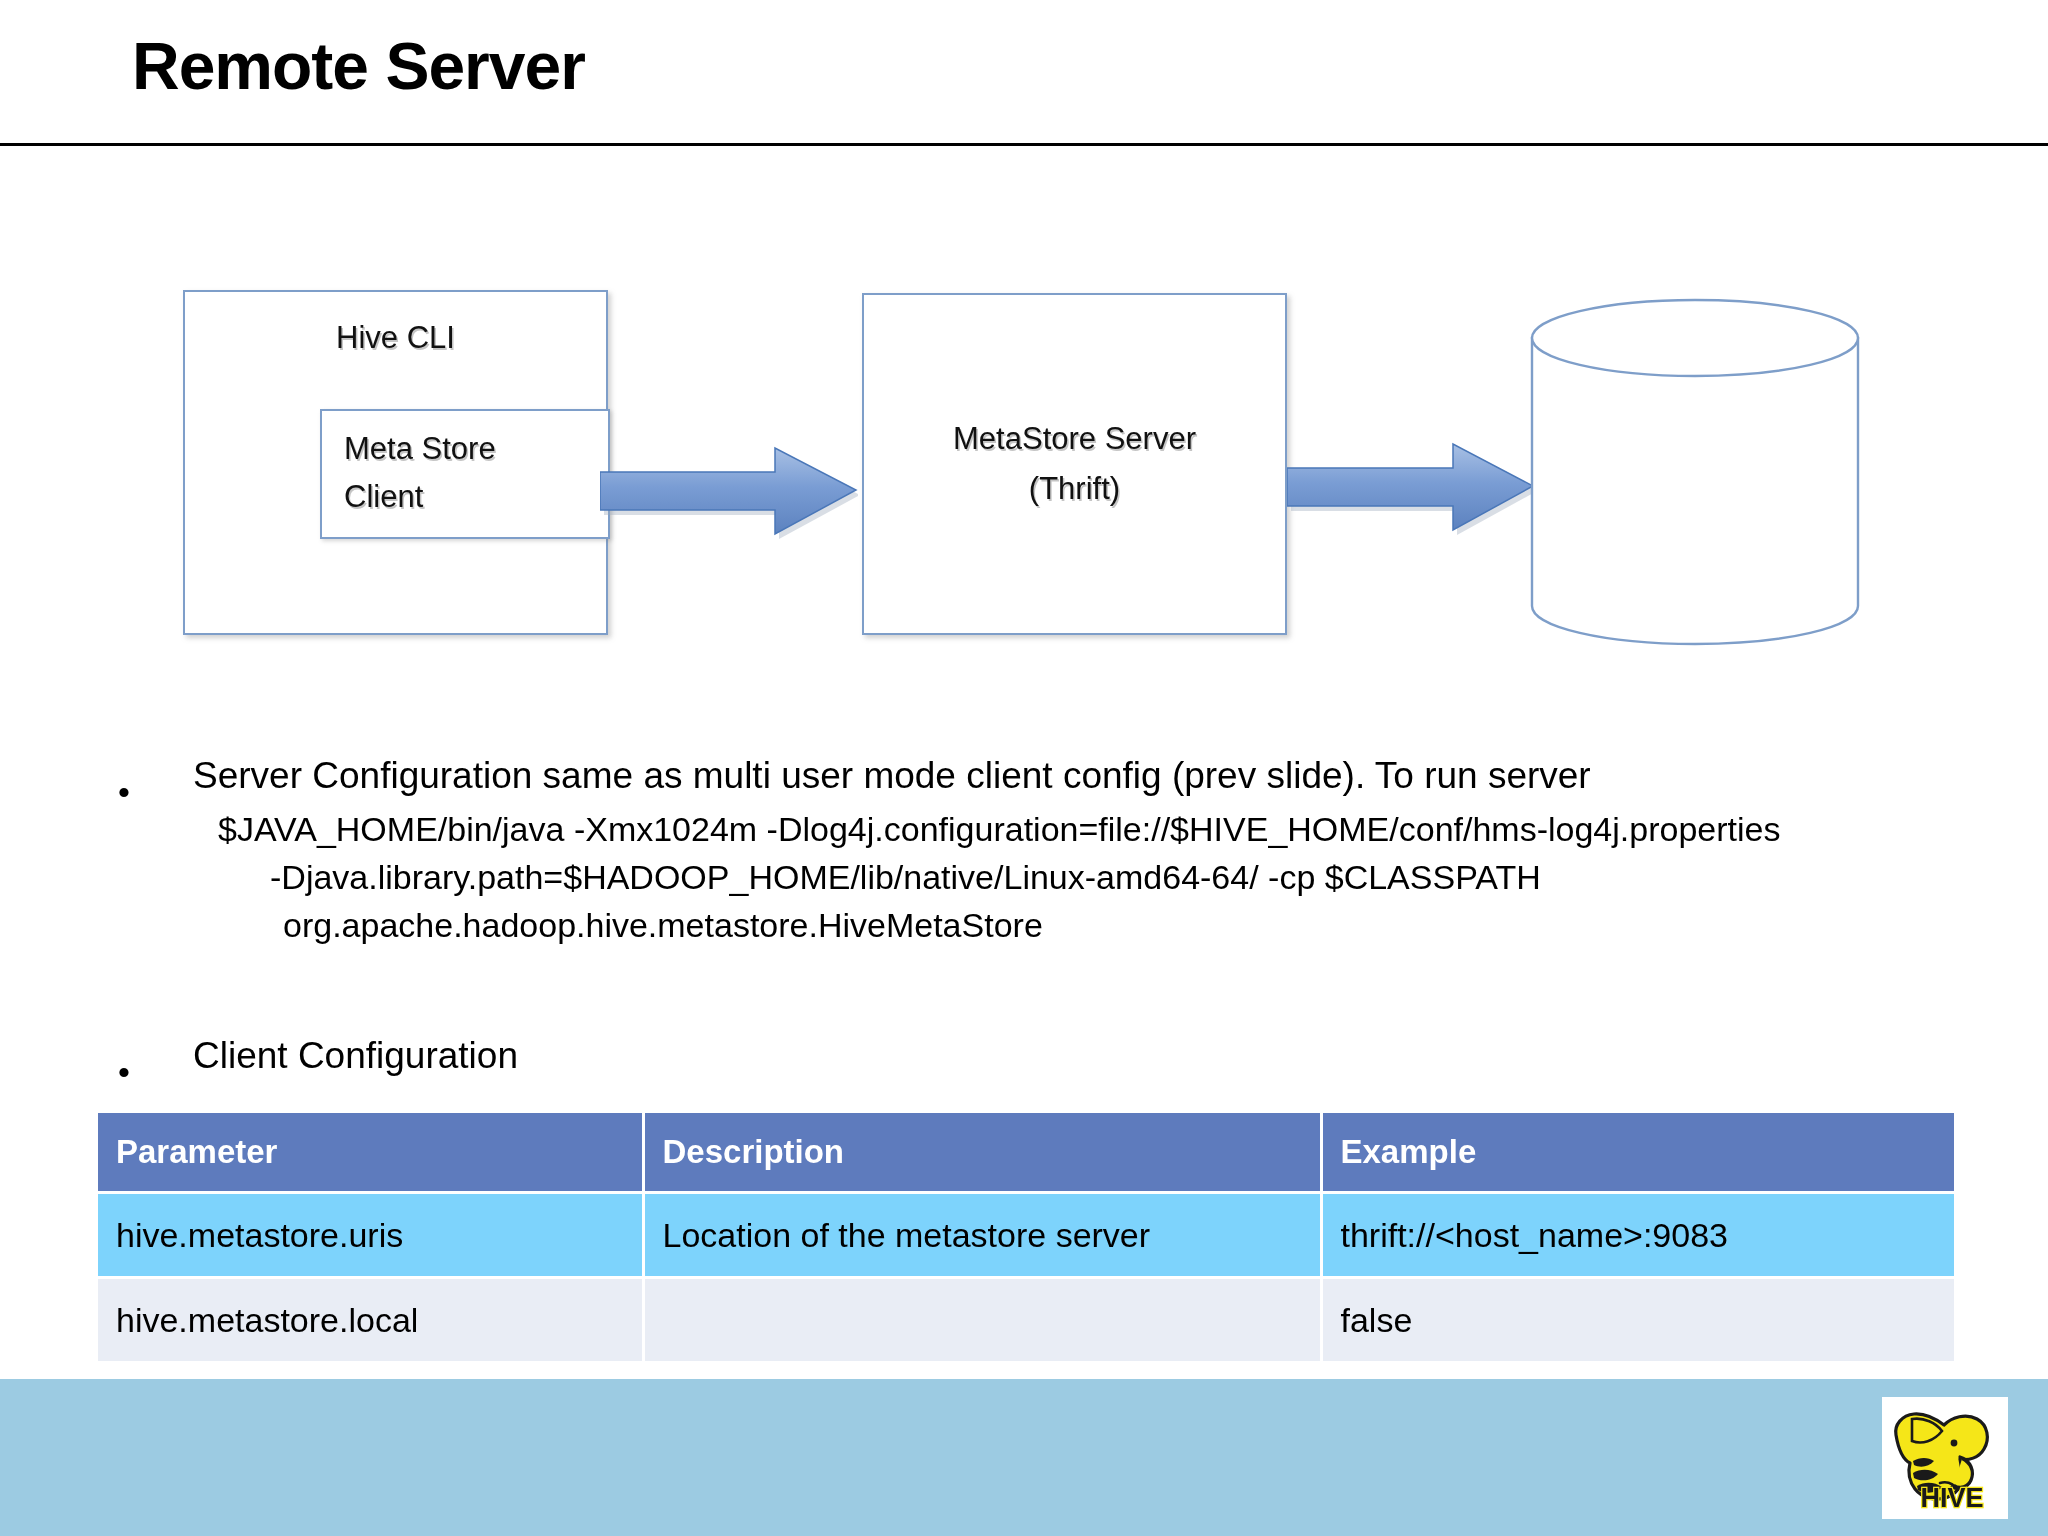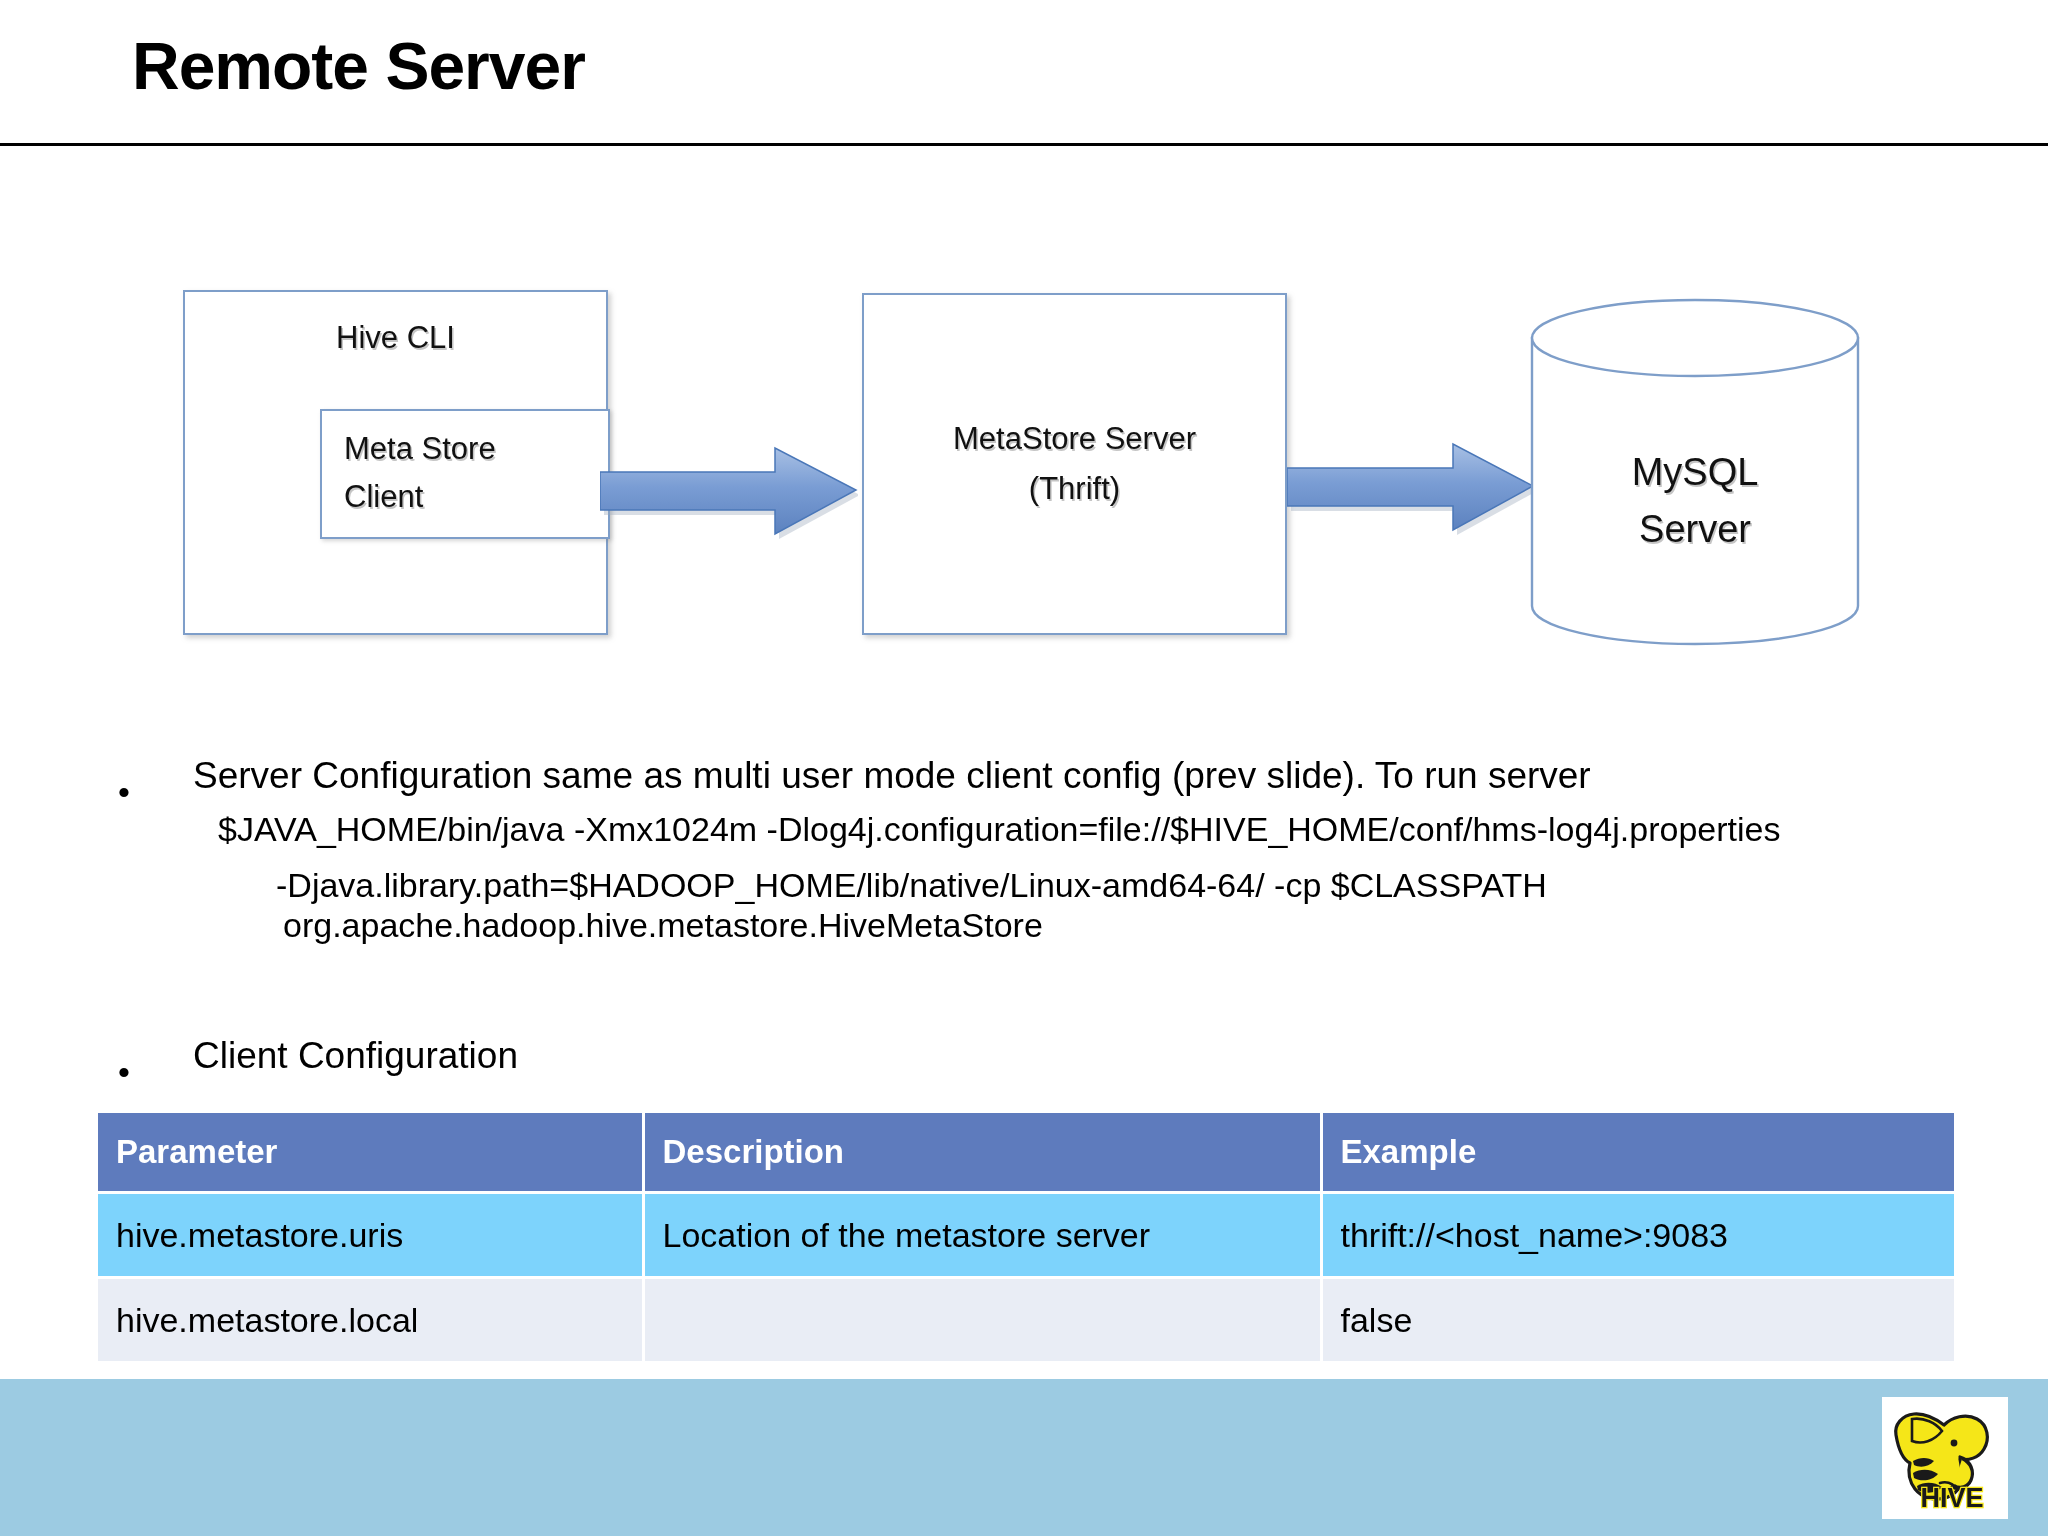--- a/index.html
+++ b/index.html
@@ -161,21 +161,21 @@
   #bullet-1-dot { top: 35px; }
   #bullet-1-text { top: 15px; }
 
   .code-line {
     position: absolute;
     font-size: 34px;
     color: #000000;
     white-space: nowrap;
   }
   #code-line-1 { left: 218px; top: 810px; }
-  #code-line-2 { left: 276px; top: 858px; margin-top: 8px; }
+  #code-line-2 { left: 270px; top: 858px; }
   #code-line-3 { left: 283px; top: 906px; }
 
   #bullet-2-dot { position: absolute; left: 118px; top: 1055px; font-size: 34px; line-height: 1; }
   #bullet-2-text { position: absolute; left: 193px; top: 1035px; font-size: 37px; white-space: nowrap; }
 
   
   #config-table {
     position: absolute;
     left: 98px;
     top: 1113px;
@@ -289,24 +289,20 @@
     </svg>
   </div>
 
   <div id="mysql-cylinder">
     <svg width="334" height="348" viewBox="0 0 334 348">
       <g>
         <path d="M4,40 L4,308 A163,38 0 0 0 330,308 L330,40 Z" fill="#ffffff" stroke="#7e9ec9" stroke-width="2.4"></path>
         <ellipse cx="167" cy="40" rx="163" ry="38" fill="#ffffff" stroke="#7e9ec9" stroke-width="2.4"></ellipse>
       </g>
     </svg>
-    <div id="mysql-label">
-      <div>MySQL</div>
-      <div>Server</div>
-    </div>
   </div>
 </div>
 
 <div id="bullets">
   <span id="bullet-1-dot" class="bullet-dot">•</span>
   <span id="bullet-1-text" class="bullet-text">Server Configuration same as multi user mode client config (prev slide). To run server</span>
 </div>
 
 <div class="code-line" id="code-line-1">$JAVA_HOME/bin/java -Xmx1024m -Dlog4j.configuration=file://$HIVE_HOME/conf/hms-log4j.properties</div>
 <div class="code-line" id="code-line-2">-Djava.library.path=$HADOOP_HOME/lib/native/Linux-amd64-64/ -cp $CLASSPATH</div>

